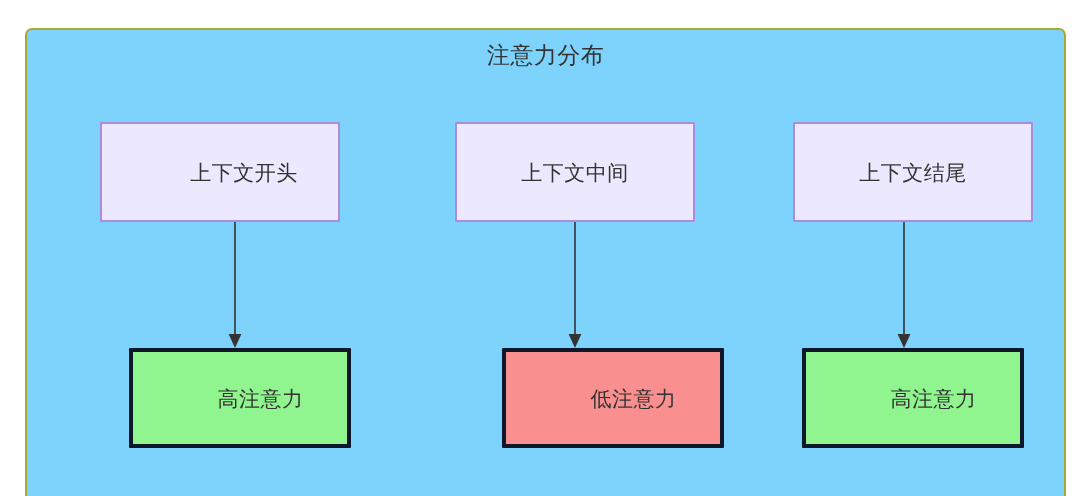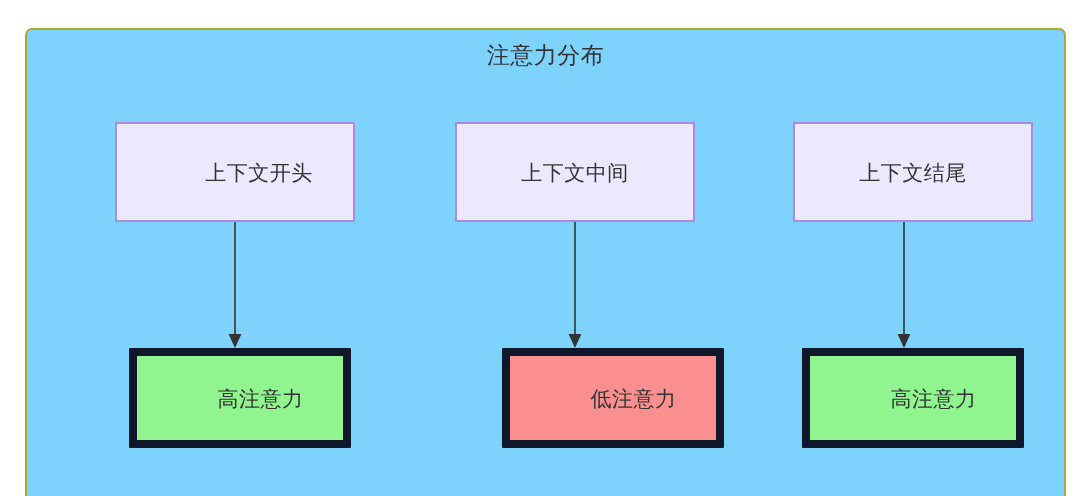--- a/index.html
+++ b/index.html
@@ -64,30 +64,30 @@
     top: 92px;
     background: #ece8fd;
     border: 2px solid #ab8be0;
     border-radius: 1px;
   }
 
   .node.attn {
     width: 222px;
     height: 100px;
     top: 318px;
-    border: 8px solid #0f172a;
+    border: 4px solid #0f172a;
     border-radius: 1px;
     padding-left: 41px;
   }
 
   .node.attn.high { background: #90f48f; }
   .node.attn.low  { background: #fa8f8f; margin-left: 38px; }
 
   
-  .lane-0.ctx  { left: 88px; padding-left: 48px; }
+  .lane-0.ctx  { left: 73px; padding-left: 48px; }
   .lane-1.ctx  { left: 428px; }
   .lane-2.ctx  { left: 766px; }
 
   .lane-0.attn { left: 102px; }
   .lane-1.attn { left: 437px; }
   .lane-2.attn { left: 775px; }
 
   
   .edge {
     position: absolute;

